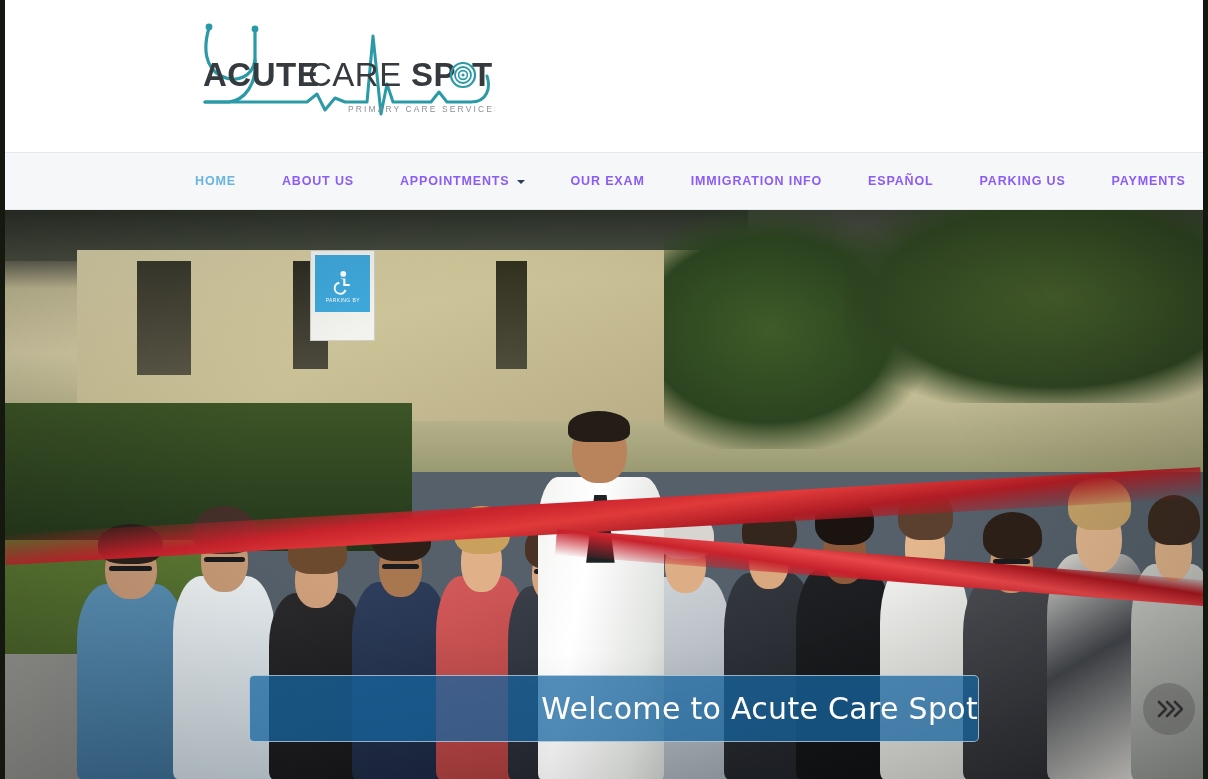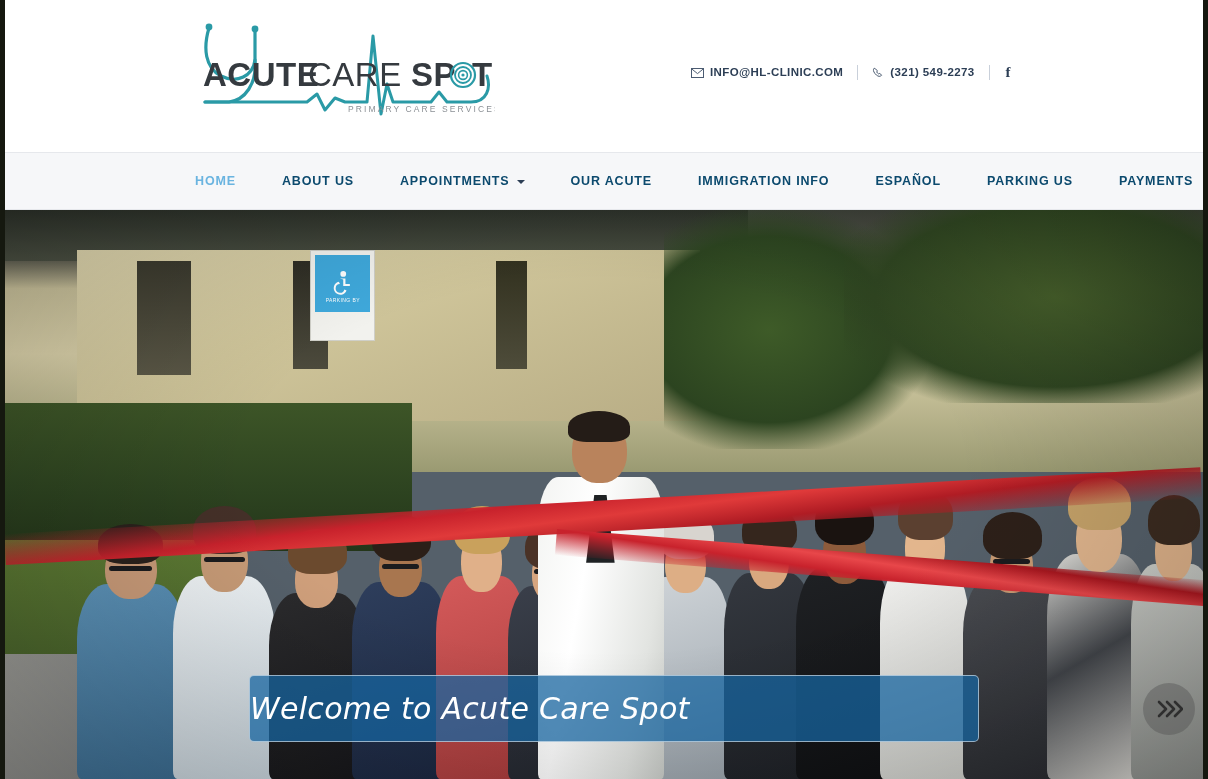--- a/index.html
+++ b/index.html
@@ -42,21 +42,21 @@
 
   
   .nav {
     height:58px; background:#f6f7f9;
     border-top:1px solid #e6e8ec;
     border-bottom:1px solid #e6e8ec;
     display:flex; align-items:center;
     padding-left:190px;
   }
   .nav-item {
-    font-size:12.5px; letter-spacing:0.85px; color:#0c4a6e;
+    font-size:12.5px; letter-spacing:0.85px; color:#8b5cf6;
     font-weight:bold; margin-right:46px; cursor:pointer;
     display:flex; align-items:center; gap:7px; white-space:nowrap;
   }
   .nav-item.active { color:#6ab4e0;align-items:center; }
   .chev {
     width:0;height:0;border-left:4px solid transparent;border-right:4px solid transparent;
     border-top:4px solid #2c3e55; margin-top:2px;
   }
 
   
@@ -134,21 +134,21 @@
 
   .vig { position:absolute; inset:0;
     background:radial-gradient(ellipse at 50% 45%, rgba(0,0,0,0) 42%, rgba(0,0,0,0.22) 100%); }
 
   
   .hero-title-box {
     position:absolute; left:244px; top:465px; width:730px; height:67px;
     background:rgba(23,101,160,0.74);
     border:1px solid rgba(255,255,255,0.55);
     border-radius:5px;
-    display:flex; align-items:center; justify-content:flex-start;font-style:italic;
+    display:flex; align-items:center; justify-content:flex-end;
   }
   .hero-title {
     font-size:30px; color:#ffffff; letter-spacing:0.3px;
     font-family:"DejaVu Sans", sans-serif; font-weight:400;
   }
   .hero-next {
     position:absolute; right:8px; top:473px; width:52px; height:52px;
     border-radius:50%; background:rgba(80,80,80,0.42);
     display:flex; align-items:center; justify-content:center;
     cursor:pointer; color:#2e2e2e;
@@ -180,61 +180,35 @@
         <g>
           <circle cx="268" cy="61" r="12" fill="none" stroke="#2a9aa6" stroke-width="2.2"></circle>
           <circle cx="268" cy="61" r="8" fill="none" stroke="#2a9aa6" stroke-width="1.8"></circle>
           <circle cx="268" cy="61" r="4.4" fill="none" stroke="#2a9aa6" stroke-width="1.6"></circle>
           <circle cx="268" cy="61" r="1.6" fill="#2a9aa6"></circle>
         </g>
         <text x="153" y="98" font-family="Liberation Sans, sans-serif" font-size="8.5" letter-spacing="2.1" fill="#8b9095">PRIMARY CARE SERVICES</text>
       </svg>
     </div>
 
-    <div class="contact-bar">
-      <div class="contact-item">
-        <span class="ci-icon">
-          <svg width="13" height="10" viewBox="0 0 13 10">
-            <rect x="0.5" y="0.5" width="12" height="9" fill="none" stroke="#4c5c72" stroke-width="1"></rect>
-            <path d="M0.8 1 L6.5 5.6 L12.2 1" fill="none" stroke="#4c5c72" stroke-width="1"></path>
-          </svg>
-        </span>
-        <span>INFO@HL-CLINIC.COM</span>
-      </div>
-
-      <div class="divider-v"></div>
-
-      <div class="contact-item">
-        <span class="ci-icon">
-          <svg width="12" height="12" viewBox="0 0 12 12">
-            <path d="M2.2 1.2 C1 2.4 1.2 4.4 3 6.6 C4.8 8.8 6.9 9.8 8.2 9.2 L9.6 8.3 L7.8 6.3 L6.6 6.9 C5.9 6.6 5.2 5.9 4.7 5 L5.4 3.9 L3.6 1.9 Z" fill="none" stroke="#4c5c72" stroke-width="1" stroke-linejoin="round"></path>
-          </svg>
-        </span>
-        <span>(321) 549-2273</span>
-      </div>
-
-      <div class="divider-v"></div>
-
-      <div class="fb-item">f</div>
-    </div>
   </div>
 
   <nav class="nav">
     <div class="nav-item active">
       <span>HOME</span>
     </div>
     <div class="nav-item">
       <span>ABOUT US</span>
     </div>
     <div class="nav-item">
       <span>APPOINTMENTS</span>
       <span class="chev"></span>
     </div>
     <div class="nav-item">
-      <span>OUR ACUTE</span>
+      <span>OUR EXAM</span>
     </div>
     <div class="nav-item">
       <span>IMMIGRATION INFO</span>
     </div>
     <div class="nav-item">
       <span>ESPAÑOL</span>
     </div>
     <div class="nav-item">
       <span>PARKING US</span>
     </div>

